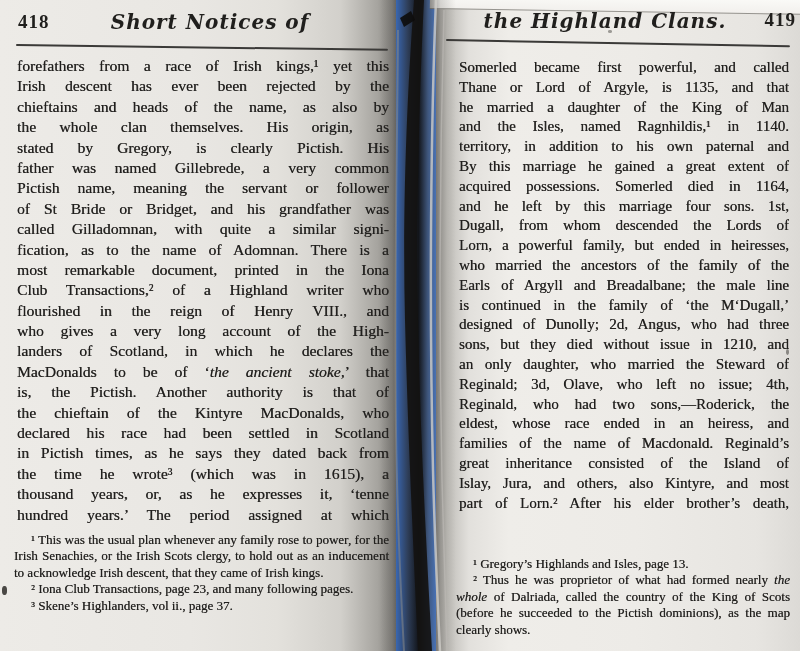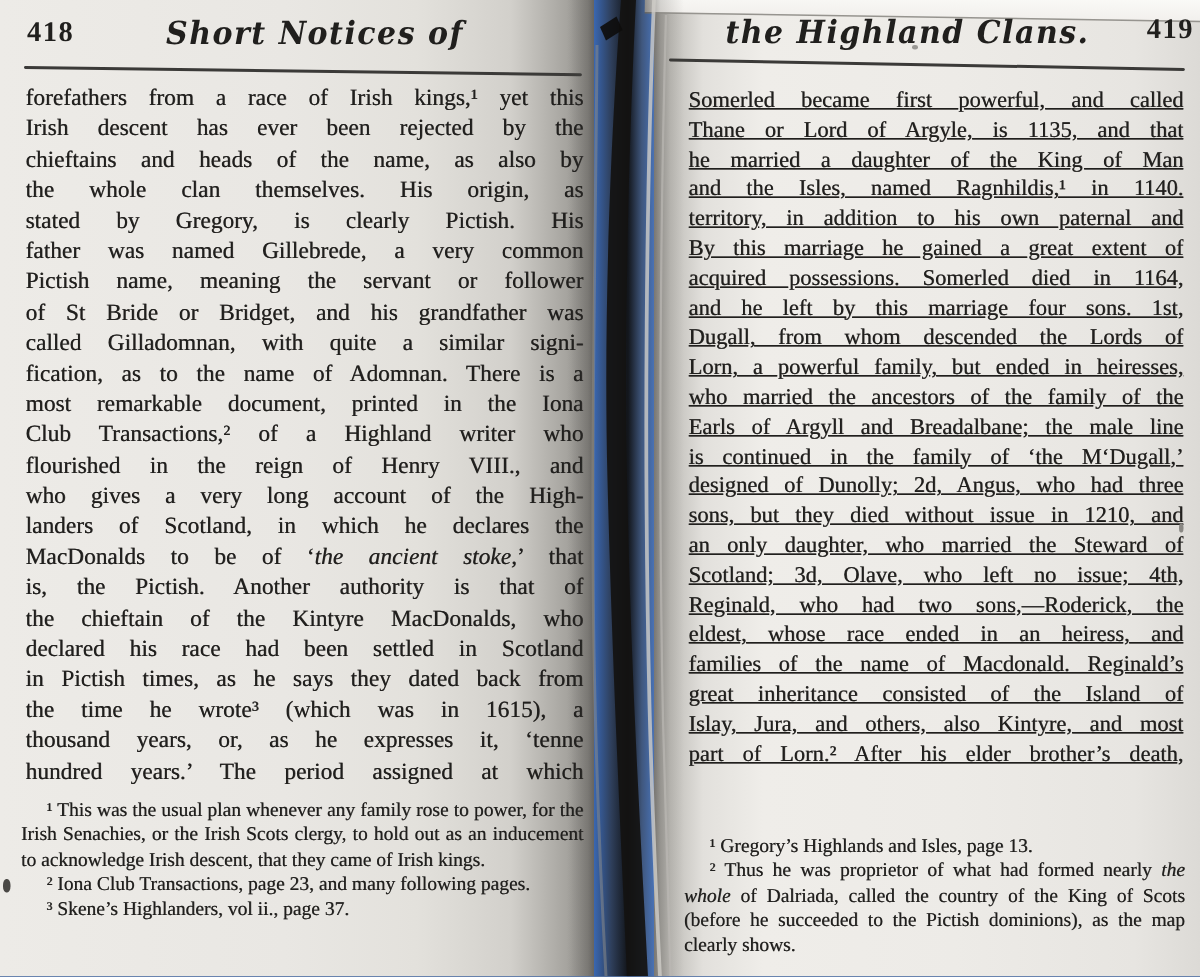--- a/index.html
+++ b/index.html
@@ -41,21 +41,21 @@
     font-size:20px;letter-spacing:1px;transform:scaleY(1.06);
   }
   .running-left{left:60px;top:10px;width:300px;text-align:center;}
   .running-right{left:440px;top:9px;width:330px;text-align:center;}
   .rule{position:absolute;height:2px;background:#3b3a38;border-radius:1px;}
   .rule-left{left:16px;top:44px;width:372px;transform:rotate(0.75deg);transform-origin:left center;}
   .rule-right{left:446px;top:39px;width:344px;transform:rotate(1.05deg);transform-origin:left center;}
   
   .pagebody{position:absolute;text-shadow:0.3px 0 0 rgba(32,30,28,0.75);}
   .body-left{left:17px;top:56px;width:372px;font-size:15.6px;}
-  .body-right{left:459px;top:58px;width:330px;font-size:15px;text-decoration:underline;}
+  .body-right{left:459px;top:58px;width:330px;font-size:15px;}
   .bline{
     text-align:justify;text-align-last:justify;overflow:hidden;white-space:nowrap;
   }
   .body-left .bline{height:20.4px;line-height:20.4px;}
   .body-right .bline{height:19.8px;line-height:19.8px;}
   
   .fnotes{position:absolute;font-size:13px;line-height:16.4px;text-align:justify;
           text-shadow:0.25px 0 0 rgba(32,30,28,0.7);}
   .fnotes-left{left:14px;top:532px;width:375px;}
   .fnotes-right{left:456px;top:556px;width:334px;}
@@ -136,21 +136,21 @@
       <div class="bline">acquired possessions. Somerled died in 1164,</div>
       <div class="bline">and he left by this marriage four sons. 1st,</div>
       <div class="bline">Dugall, from whom descended the Lords of</div>
       <div class="bline">Lorn, a powerful family, but ended in heiresses,</div>
       <div class="bline">who married the ancestors of the family of the</div>
       <div class="bline">Earls of Argyll and Breadalbane; the male line</div>
       <div class="bline">is continued in the family of ‘the M‘Dugall,’</div>
       <div class="bline">designed of Dunolly; 2d, Angus, who had three</div>
       <div class="bline">sons, but they died without issue in 1210, and</div>
       <div class="bline">an only daughter, who married the Steward of</div>
-      <div class="bline">Scotland; 3d, Olave, who left no issue; 4th,</div>
+      <div class="bline">Reginald; 3d, Olave, who left no issue; 4th,</div>
       <div class="bline">Reginald, who had two sons,—Roderick, the</div>
       <div class="bline">eldest, whose race ended in an heiress, and</div>
       <div class="bline">families of the name of Macdonald. Reginald’s</div>
       <div class="bline">great inheritance consisted of the Island of</div>
       <div class="bline">Islay, Jura, and others, also Kintyre, and most</div>
       <div class="bline">part of Lorn.² After his elder brother’s death,</div>
     </div>
 
   <div class="fnotes fnotes-right">
       <div class="fnote">¹ Gregory’s Highlands and Isles, page 13.</div>

